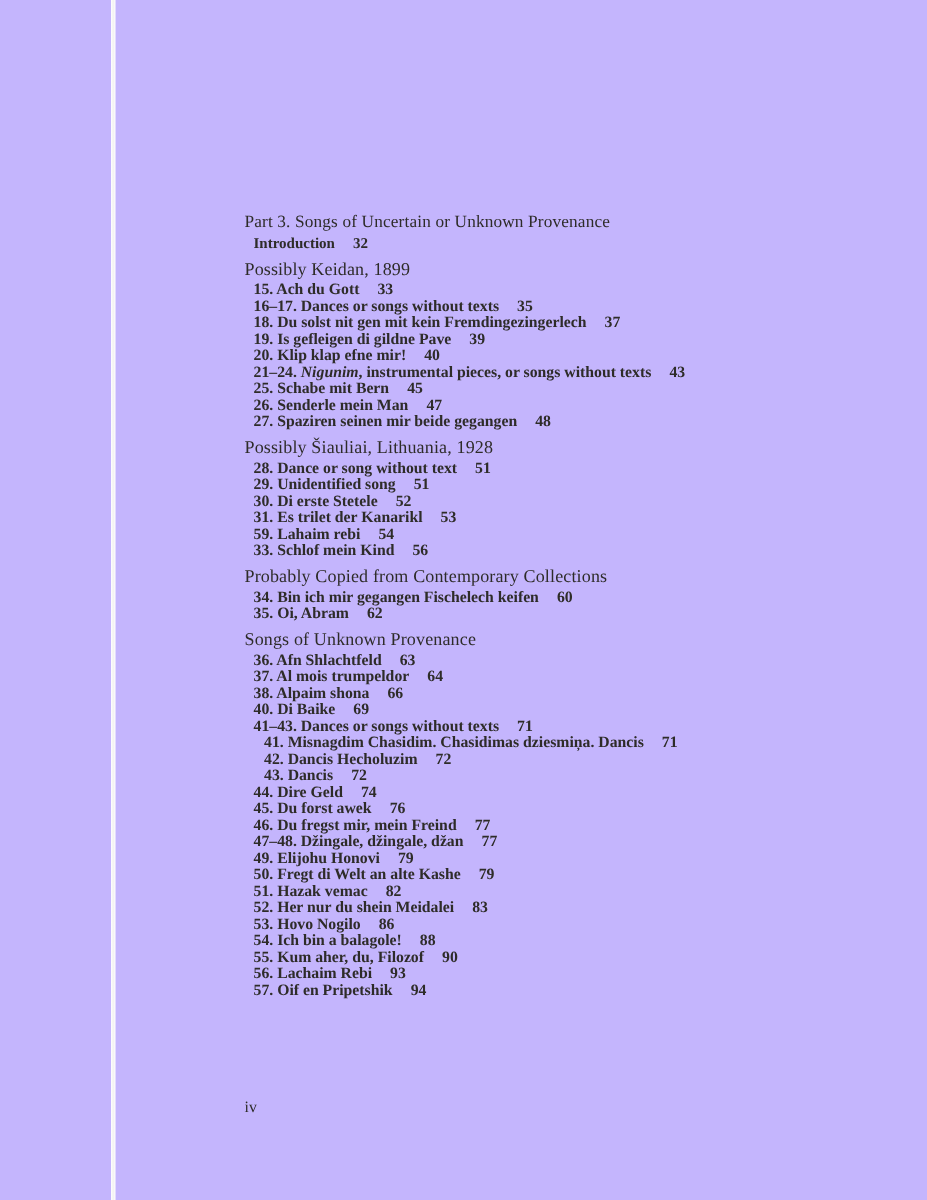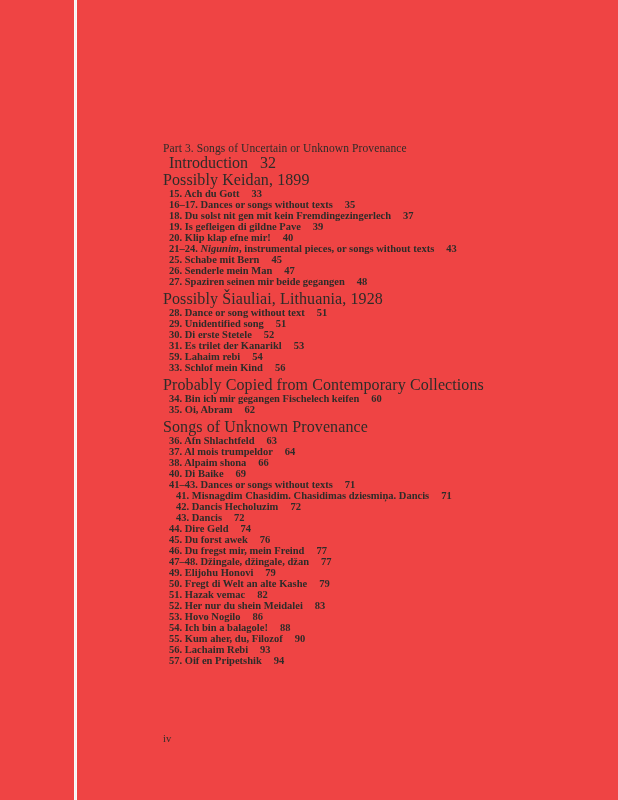--- a/index.html
+++ b/index.html
@@ -7,21 +7,21 @@
     padding: 0;
     background: #ffffff;
     width: 618px;
     height: 800px;
     overflow: hidden;
   }
   .canvas {
     position: relative;
     width: 618px;
     height: 800px;
-    background: #ef4444;
+    background: #c4b5fd;
     font-family: "Liberation Serif", serif;
     color: #2e2c29;
   }
   .page-edge {
     position: absolute;
     left: 74px;
     top: 0;
     width: 3px;
     height: 800px;
     background: linear-gradient(to right, #ffffff, #f2f2f2, #ffffff);
@@ -34,27 +34,28 @@
   }
   .part-title {
     font-size: 11.5px;
     line-height: 14px;
     white-space: nowrap;
     letter-spacing: 0.1px;
   }
   .intro-line {
     margin-top: 2px;
     padding-left: 6px;
-    font-size: 16px;
+    font-size: 10px;
     line-height: 11px;
     white-space: nowrap;
+    font-weight: bold;
   }
   .section { margin-top: 5px; }
   .section-heading {
-    font-size: 16px;
+    font-size: 12px;
     line-height: 13px;
     white-space: nowrap;
     letter-spacing: 0.1px;
   }
   .items { margin-top: 2px; }
   .toc-item {
     padding-left: 6px;
     font-size: 10.5px;
     line-height: 11px;
     white-space: nowrap;

